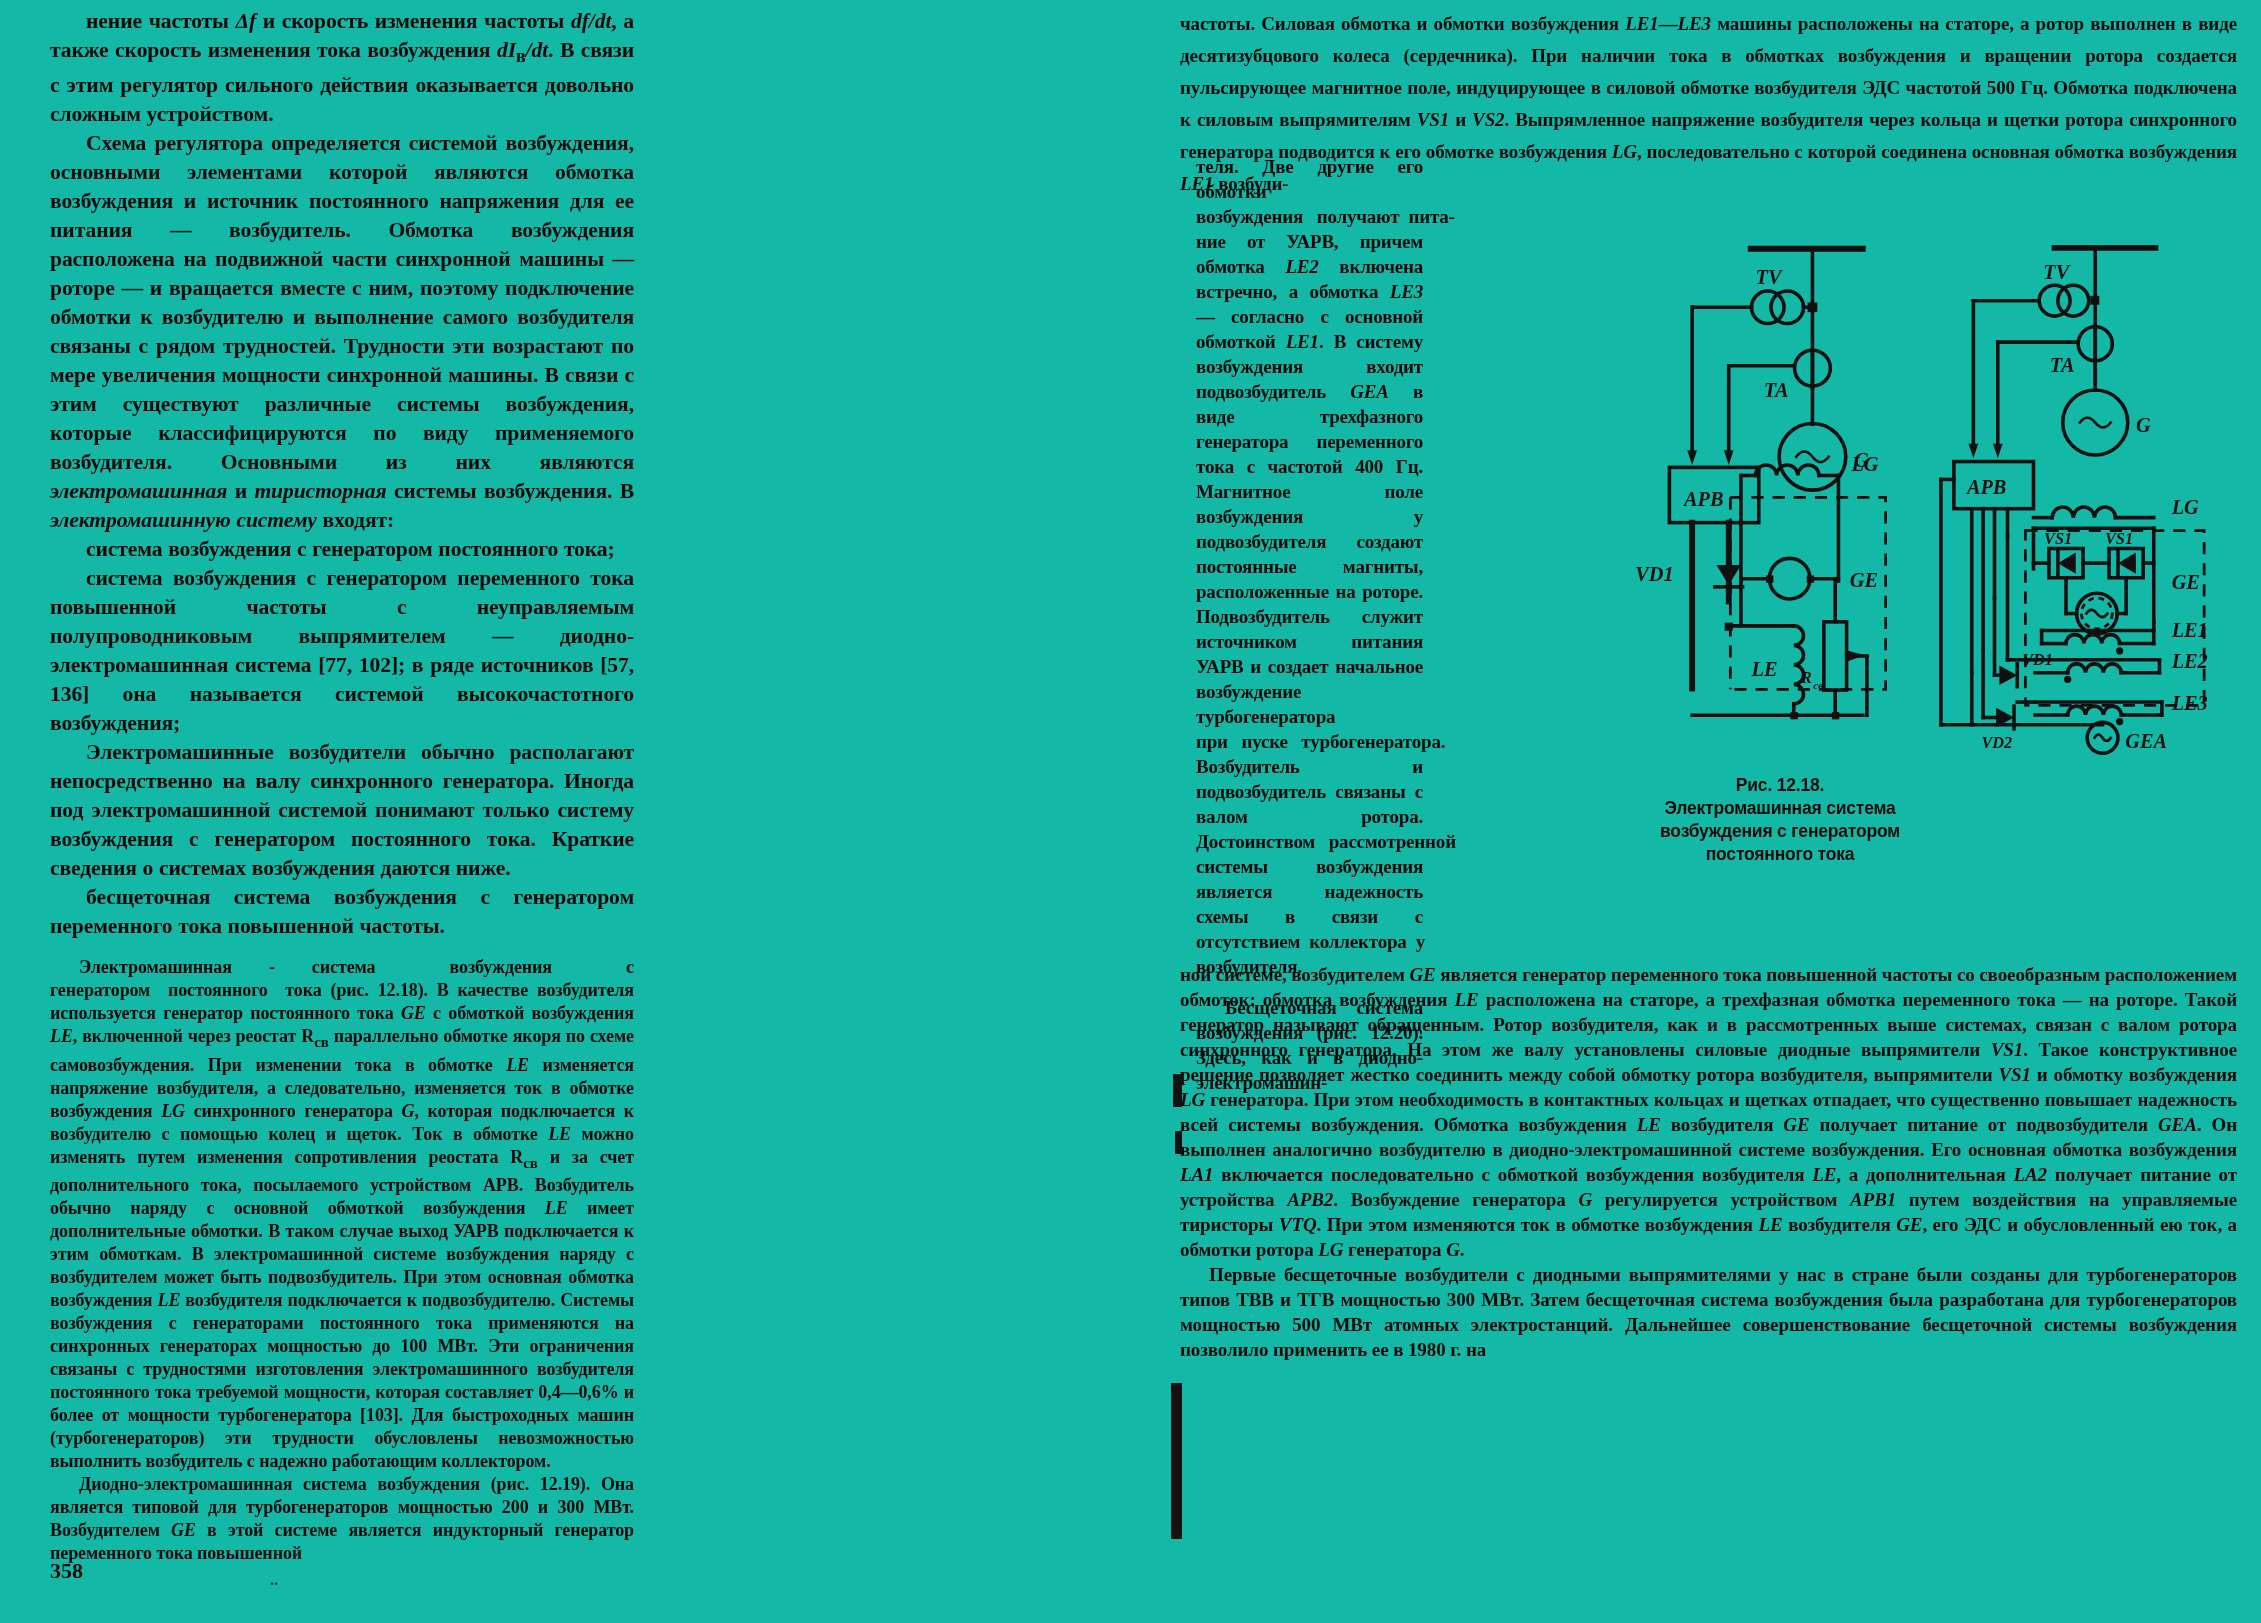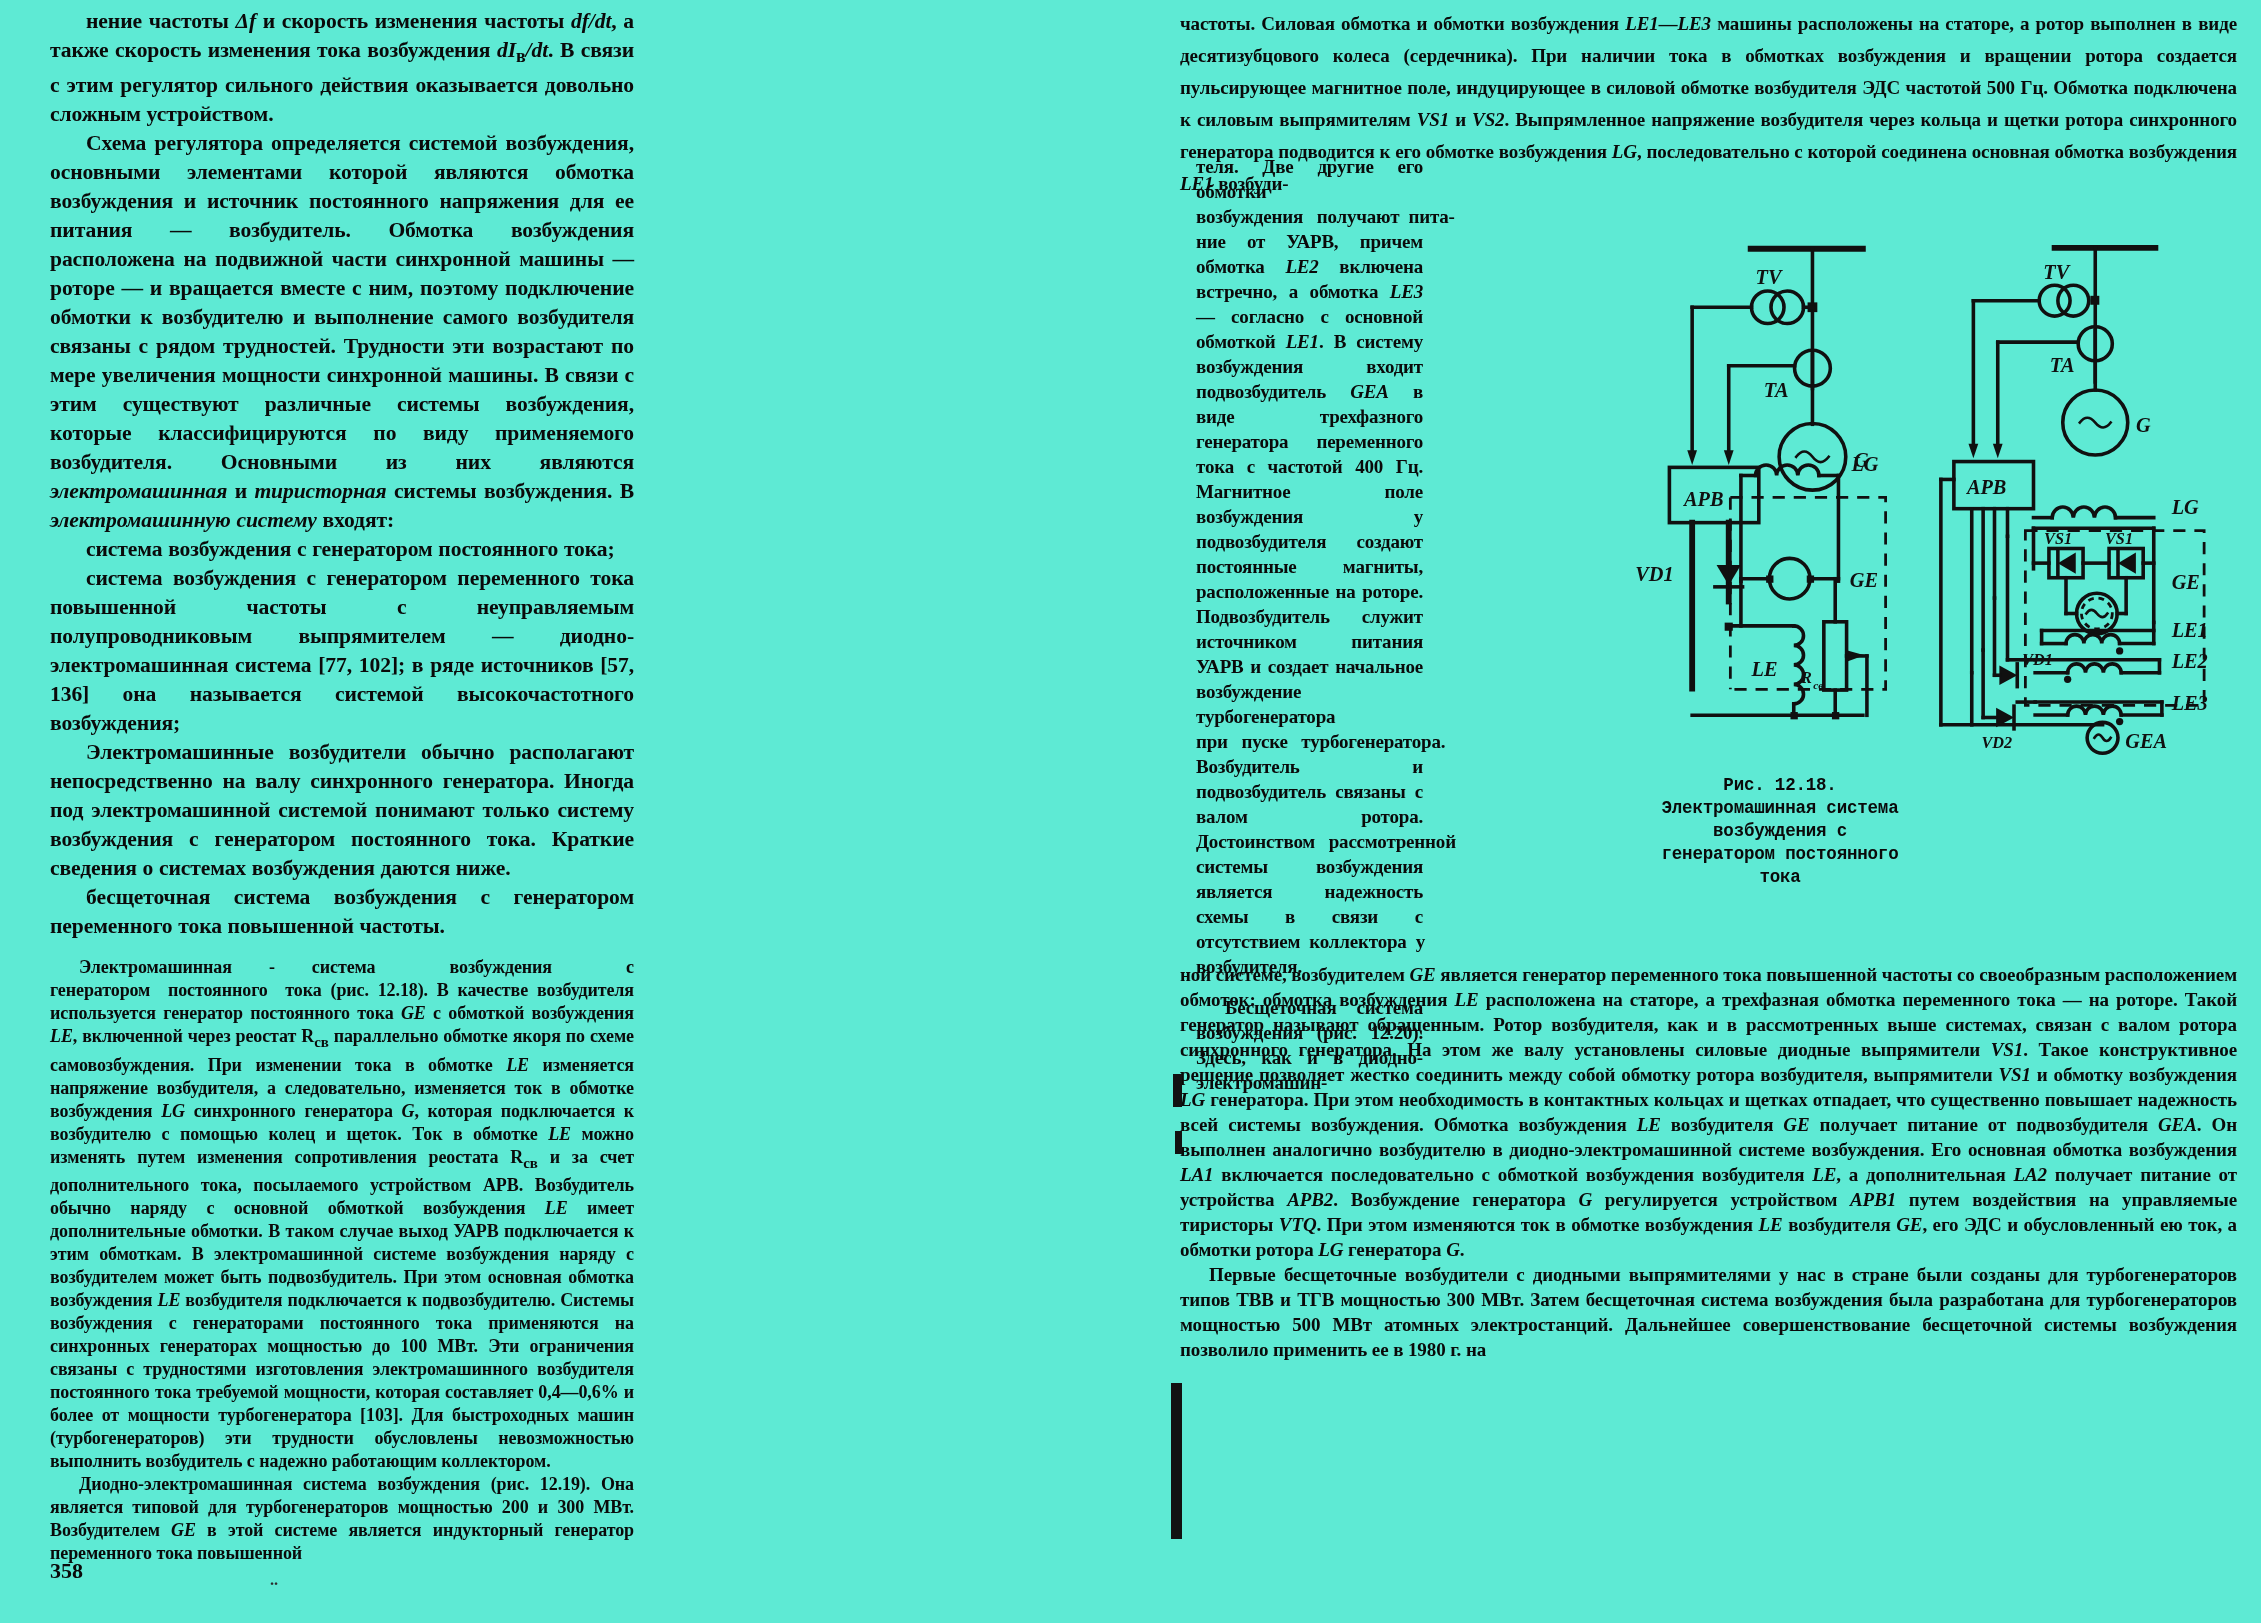--- a/index.html
+++ b/index.html
@@ -1,18 +1,18 @@
 <!DOCTYPE html>
 <html style="font-size:13px"><head>
 <meta charset="utf-8">
 <style>
   html,body{margin:0;padding:0;background:#ffffff;}
   body{width:2261px;height:1624px;font-family:"Liberation Serif",serif;color:#0a0a0a;
        -webkit-font-smoothing:none;}
-  .spread{position:relative;width:2261px;height:1624px;overflow:hidden;background:#5eead4;}
+  .spread{position:relative;width:2261px;height:1624px;overflow:hidden;background:#14b8a6;}
 
   
   .page{position:absolute;top:0;height:1624px;}
   #page-left{left:0;width:1131px;}
   #page-right{left:1131px;width:1131px;}
 
   .col{position:absolute;}
 
   
   .body-txt{font-size:21.6px;line-height:29px;text-align:justify;
@@ -25,21 +25,21 @@
              letter-spacing:-0.1px;}
   .small-txt p{margin:0;text-indent:29px;}
   .small-txt p.noind{text-indent:0;}
 
   .narrow-txt{font-size:19px;line-height:25px;text-align:justify;
               font-family:"Liberation Serif",serif;font-weight:700;
               letter-spacing:-0.2px;}
   .narrow-txt p{margin:16px;text-indent:0;}
 
   .cap-txt{font-size:17.5px;line-height:23px;text-align:center;
-           font-family:Liberation Mono, monospace;font-weight:700;letter-spacing:-0.2px;}
+           font-family:Liberation Sans, sans-serif;font-weight:700;letter-spacing:-0.2px;}
   .cap-txt p{margin:0;}
 
   i,.it{font-style:italic;}
   .lead{font-weight:900;}
 
   .pagenum{position:absolute;font-size:22px;font-weight:900;
            font-family:"Liberation Serif",serif;text-align:center;}
   #pn-left{left:50px;top:1558px;}
 
   .tick{position:absolute;font-size:16.3px;font-weight:900;color:#2c2c2c;}

